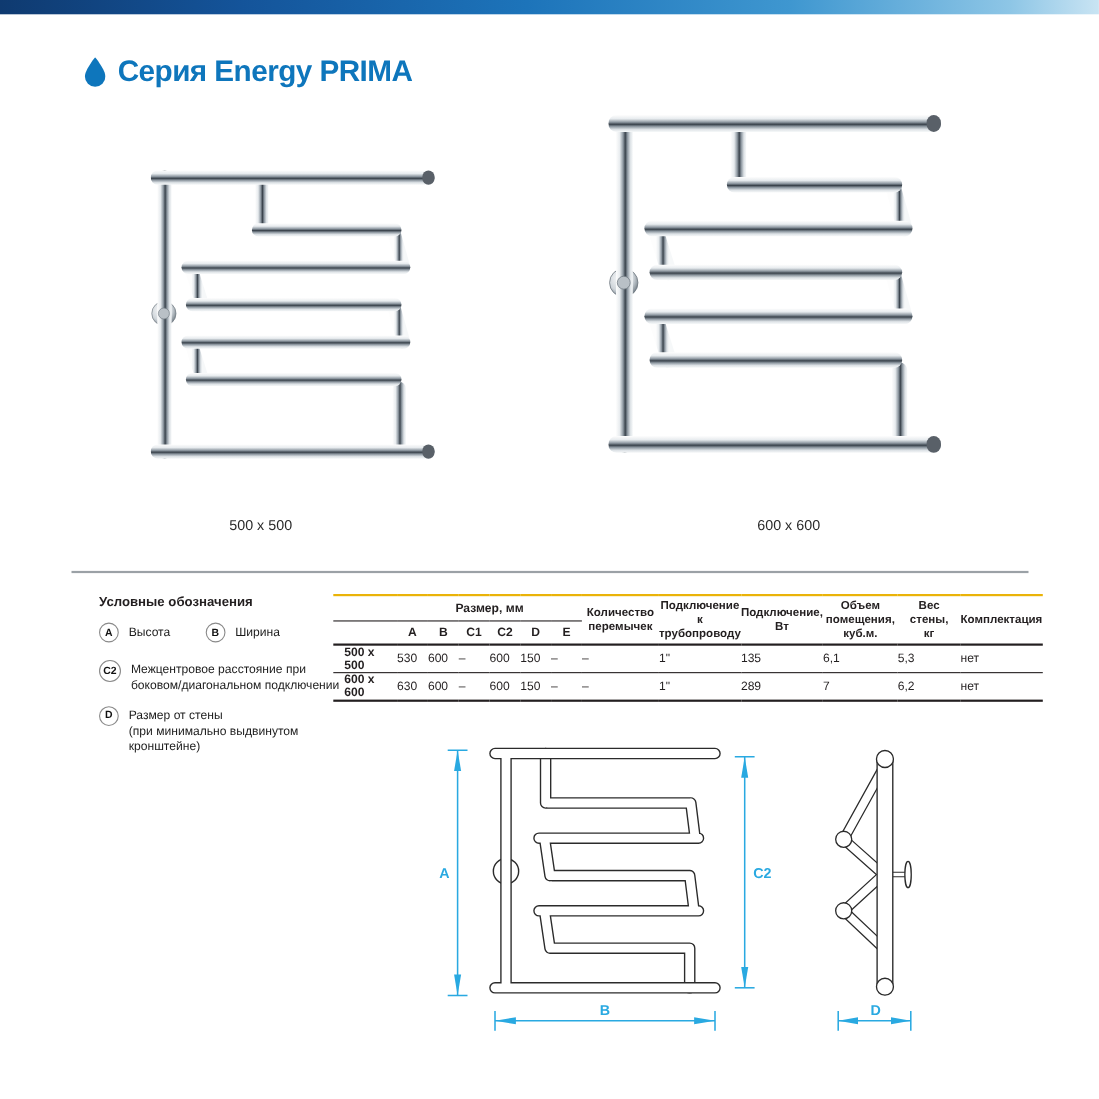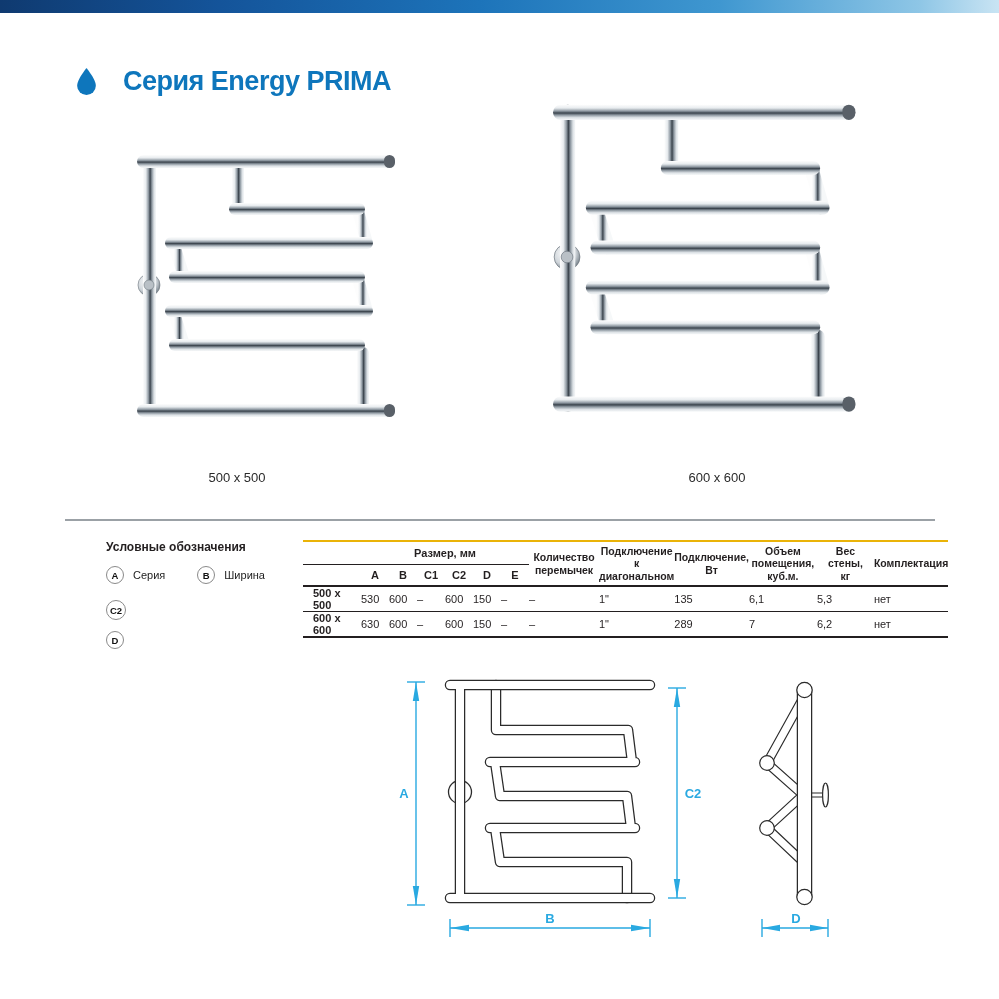--- a/index.html
+++ b/index.html
@@ -3,27 +3,27 @@
 <meta charset="utf-8">
 <style>
   html,body{margin:0;padding:0;background:#fff;}
   #page{position:relative;width:999px;height:999px;background:#fff;overflow:hidden;
         font-family:"Liberation Sans",sans-serif;color:#231f20;}
   
   #topbar{position:absolute;left:0;top:0;width:999px;height:13px;
           background:linear-gradient(90deg,#0f3a70 0%,#14549a 22%,#1d74ba 48%,#3f97d0 72%,#8ec6e6 92%,#c9e4f3 100%);}
   
   .hdr{position:absolute;left:77px;top:50px;display:flex;align-items:center;gap:11px;}
-  .hdr h1{margin:16px;font-size:27px;font-weight:bold;color:#0e76bc;letter-spacing:-0.5px;}
+  .hdr h1{margin:0;font-size:27px;font-weight:bold;color:#0e76bc;letter-spacing:-0.5px;}
   
   .plabel{position:absolute;top:470px;width:140px;text-align:center;font-size:13px;color:#2b2b2b;}
   
   #divider{position:absolute;left:65px;top:519px;width:870px;height:2px;background:#9ba1a6;}
   
-  #legend{position:absolute;left:106px;top:540px;width:230px;}
+  #legend{position:absolute;left:90px;top:540px;width:230px;}
   #legend .ltitle{font-size:12px;font-weight:bold;margin-bottom:12px;}
   .litem{display:flex;align-items:flex-start;margin-bottom:11px;}
   .lrow{display:flex;gap:32px;margin-bottom:16px;}
   .lrow .litem{margin-bottom:0;}
   .sym{flex:0 0 auto;width:16px;height:16px;border:1.3px solid #8a8a8a;border-radius:50%;
        display:flex;align-items:center;justify-content:center;
        font-size:9.5px;font-weight:bold;color:#111;background:#fff;margin-right:9px;}
   .sym.wide{width:18px;height:18px;}
   .ltext{font-size:11px;line-height:1.3;white-space:pre-line;padding-top:2px;color:#1c1c1c;}
   
@@ -131,32 +131,36 @@
   </svg>
   <div class="plabel" style="left:647px;">600 x 600</div>
 
   <div id="divider"></div>
 
   <div id="legend">
     <div class="ltitle">Условные обозначения</div>
     <div class="lrow">
       <div class="litem">
         <span class="sym">A</span>
-        <span class="ltext">Серия</span>
+        <span class="ltext">Высота</span>
       </div>
       <div class="litem">
         <span class="sym">B</span>
         <span class="ltext">Ширина</span>
       </div>
     </div>
     <div class="litem">
       <span class="sym wide">C2</span>
+      <span class="ltext">Межцентровое расстояние при
+боковом/диагональном подключении</span>
     </div>
     <div class="litem">
       <span class="sym">D</span>
+      <span class="ltext">Размер от стены
+(при минимально выдвинутом кронштейне)</span>
     </div>
   </div>
 
   <table id="spec">
     <colgroup>
       <col style="width:58px">
         <col style="width:28px">
         <col style="width:28px">
         <col style="width:28px">
       <col style="width:28px">
@@ -169,21 +173,21 @@
         <col style="width:57px">
         <col style="width:66px">
     </colgroup>
     <thead>
       <tr>
         <th class="model-h1"></th>
         <th class="size-group" colspan="6">Размер, мм</th>
         <th rowspan="2">Количество
 перемычек</th>
         <th rowspan="2">Подключение
-к диагональном</th>
+к трубопроводу</th>
         <th rowspan="2">Подключение,
 Вт</th>
         <th rowspan="2">Объем
 помещения,
 куб.м.</th>
         <th rowspan="2">Вес стены,
 кг</th>
         <th rowspan="2">Комплектация</th>
       </tr>
       <tr class="sub">

